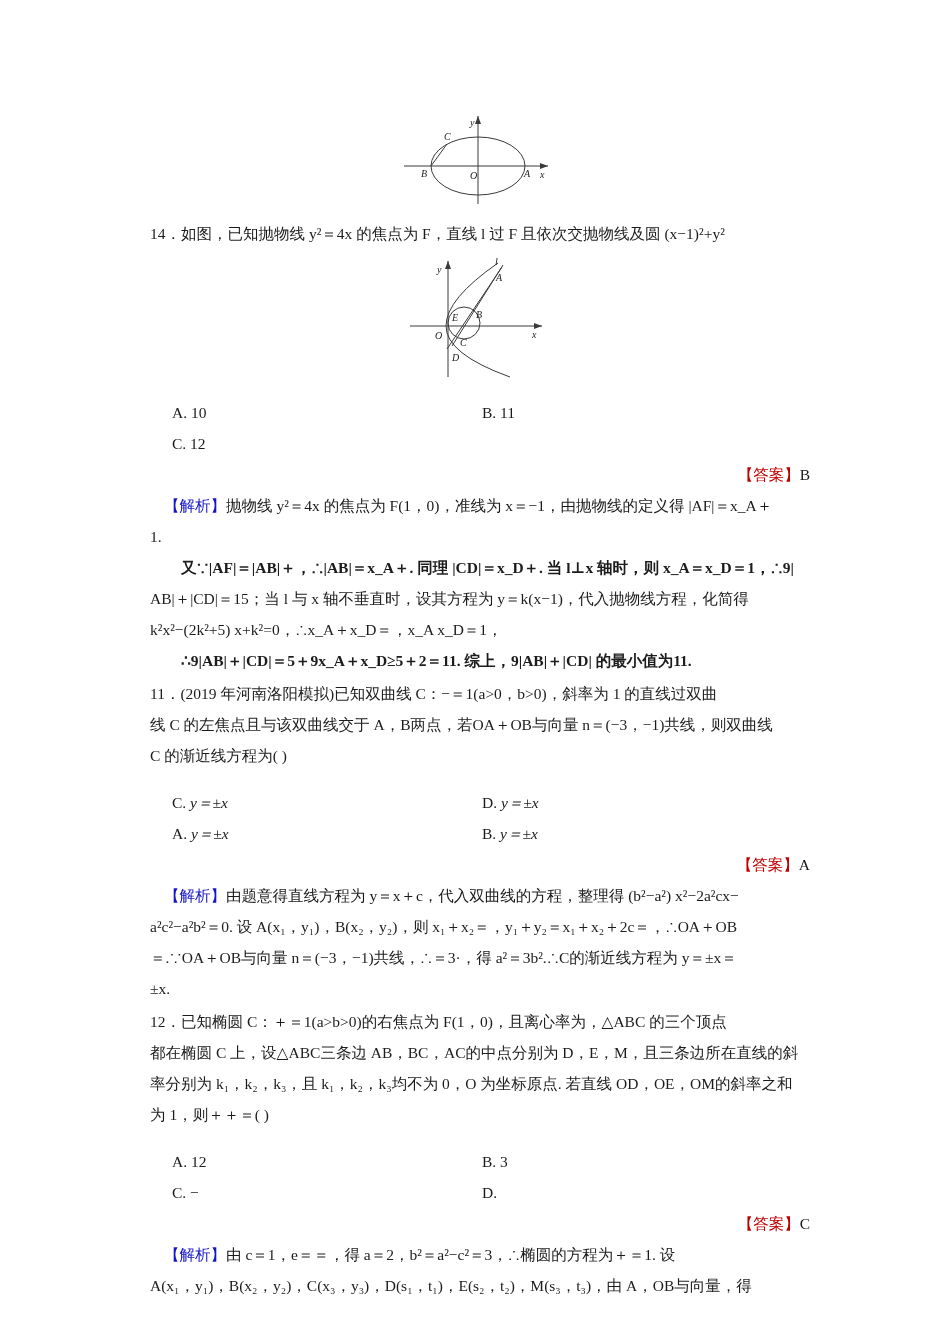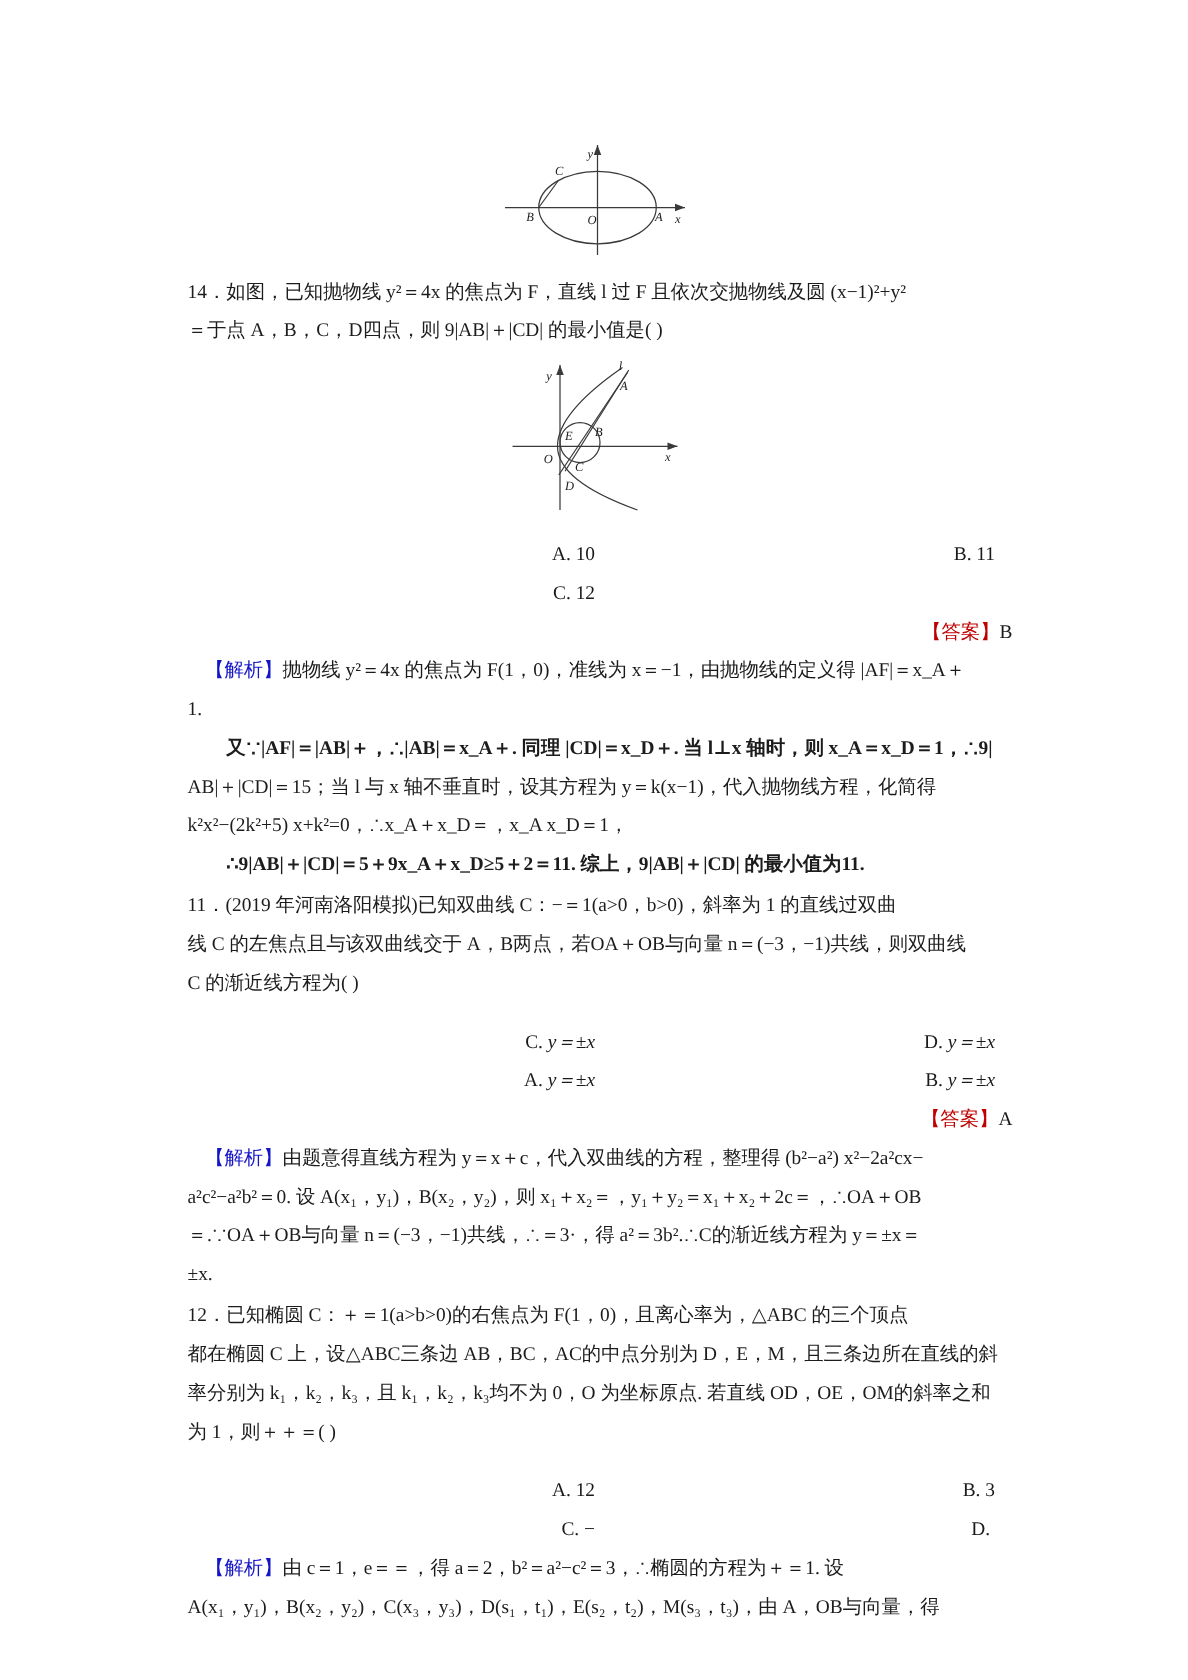--- a/index.html
+++ b/index.html
@@ -45,21 +45,20 @@
     white-space: nowrap;
     color: #1c1c1c;
   }
   .indent { text-indent: 2em; font-weight: bold; }
   .q-block { margin-top: 2px; }
 
   
   .options {
     display: block;
     margin-top: 16px;
-    text-align: right;
   }
   .opt-row {
     display: flex;
     font-size: 15.5px;
     line-height: 31px;
   }
   .opt-a, .opt-c { width: 326px; padding-left: 22px; box-sizing: border-box; }
   .opt-b, .opt-d { width: 320px; padding-left: 6px; box-sizing: border-box; }
 
   .tag-answer {
@@ -105,21 +104,20 @@
           <text x="150" y="74">x</text>
           <text x="80" y="22">y</text>
         </g>
       </svg>
     </div>
 
     <div class="q-block">
       <div class="line">
         <span>14．</span><span>如图，已知抛物线 y²＝4x 的焦点为 F，直线 l 过 F 且依次交抛物线及圆 (x−1)²+y²</span>
       </div>
-      <div class="line">＝于点 A，B，C，D四点，则 9|AB|＋|CD| 的最小值是(      )</div>
 
       <div class="figure-wrap fig2">
         <svg width="180" height="130" viewBox="0 0 180 130">
           <g stroke="#3a3a3a" fill="none" stroke-width="1">
 
             <line x1="20" y1="75" x2="152" y2="75"></line>
             <polygon points="152,75 144,72 144,78" fill="#3a3a3a" stroke="none"></polygon>
 
             <line x1="58" y1="126" x2="58" y2="10"></line>
             <polygon points="58,10 55,18 61,18" fill="#3a3a3a" stroke="none"></polygon>
@@ -231,20 +229,23 @@
         <div class="opt-row">
           <div class="opt-c">
             <span>C.</span>&nbsp;<span>−</span>
           </div>
           <div class="opt-d">
             <span>D.</span>&nbsp;<span></span>
           </div>
         </div>
       </div>
 
+      <div class="ans-line">
+        <span class="tag-answer">【答案】</span><span>C</span>
+      </div>
       <div class="ana-line">
         <span class="tag-analysis">【解析】</span><span>由 c＝1，e＝＝，得 a＝2，b²＝a²−c²＝3，∴椭圆的方程为＋＝1. 设</span>
       </div>
       <div class="line">A(x₁，y₁)，B(x₂，y₂)，C(x₃，y₃)，D(s₁，t₁)，E(s₂，t₂)，M(s₃，t₃)，由 A，OB与向量，得</div>
     </div>
 
   </div>
 </div>
 
 </body></html>

